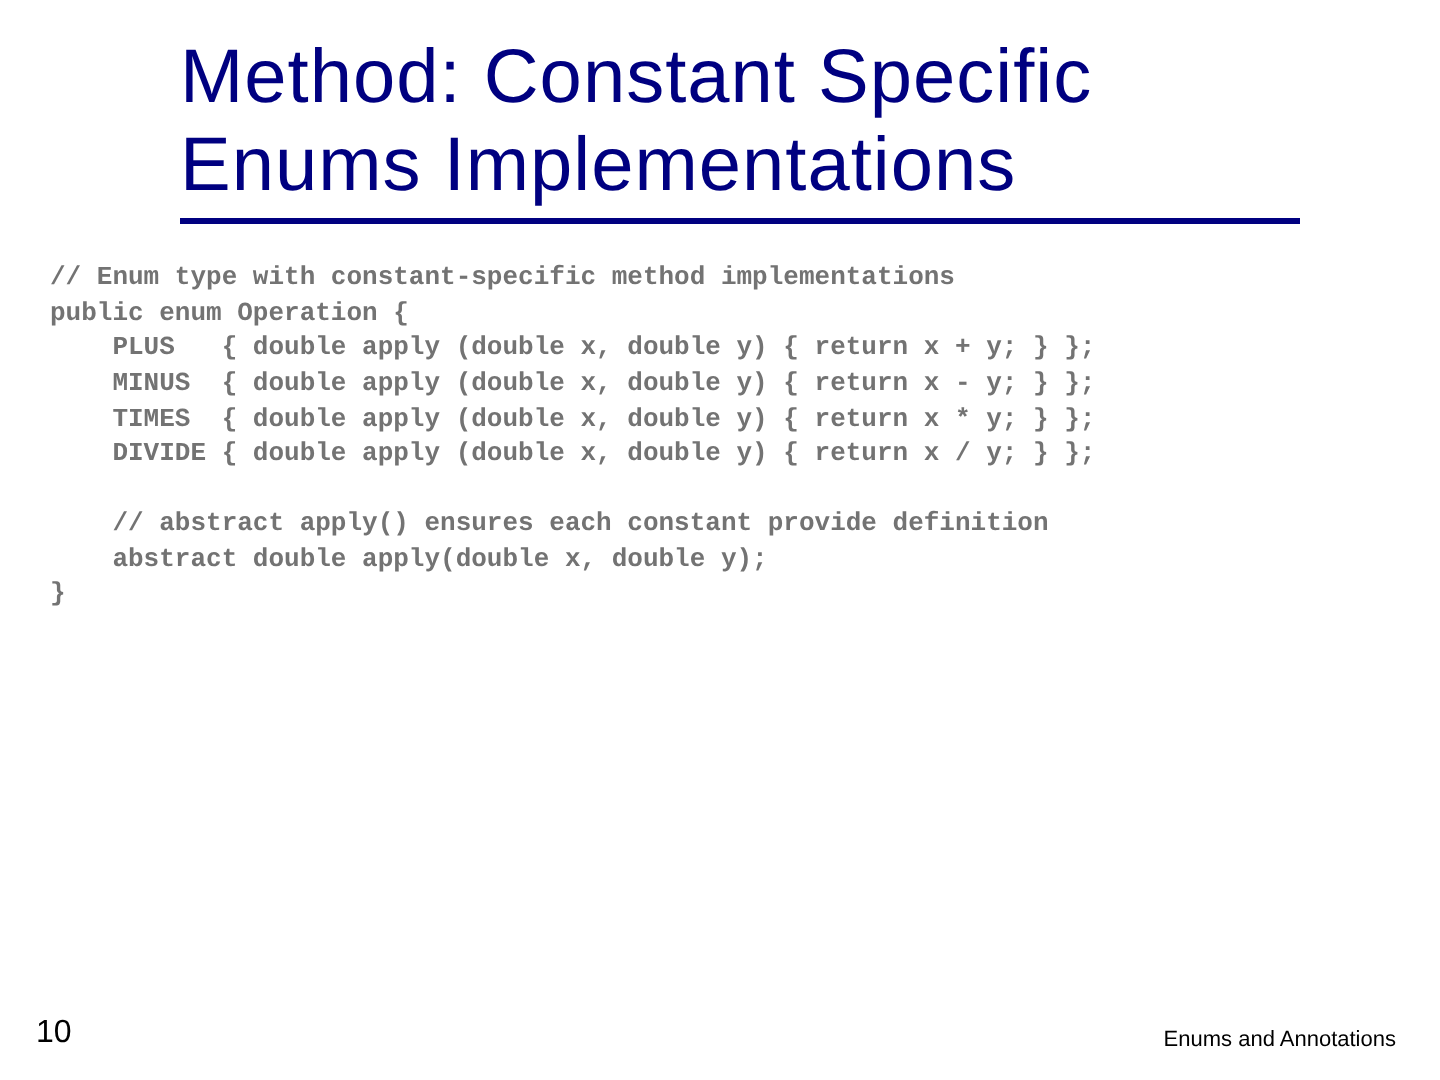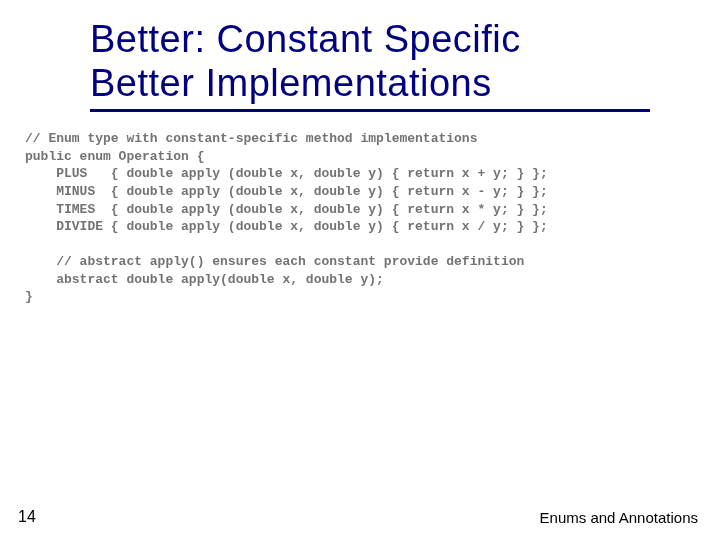--- a/index.html
+++ b/index.html
@@ -40,39 +40,39 @@
     left: 18px;
     bottom: 14px;
     font-size: 16px;
     color: #000;
     font-family: Verdana, Arial, sans-serif;
   }
   .footer {
     position: absolute;
     right: 22px;
     bottom: 14px;
-    font-size: 15px;
+    font-size: 11px;
     color: #000;
     font-family: Verdana, Arial, sans-serif;
   }
 </style>
 </head>
 <body>
 
 <div class="title">
-  <span>Better:  Constant Specific</span><br>
-  <span>Better Implementations</span>
+  <span>Method:  Constant Specific</span><br>
+  <span>Enums Implementations</span>
 </div>
 <div class="underline"></div>
 
 <div class="code">// Enum type with constant-specific method implementations
 public enum Operation {
     PLUS   { double apply (double x, double y) { return x + y; } };
     MINUS  { double apply (double x, double y) { return x - y; } };
     TIMES  { double apply (double x, double y) { return x * y; } };
     DIVIDE { double apply (double x, double y) { return x / y; } };
 
     // abstract apply() ensures each constant provide definition
     abstract double apply(double x, double y);
 }</div>
 
-<div class="pagenum">14</div>
+<div class="pagenum">10</div>
 <div class="footer">Enums and Annotations</div>
 
 </body></html>

